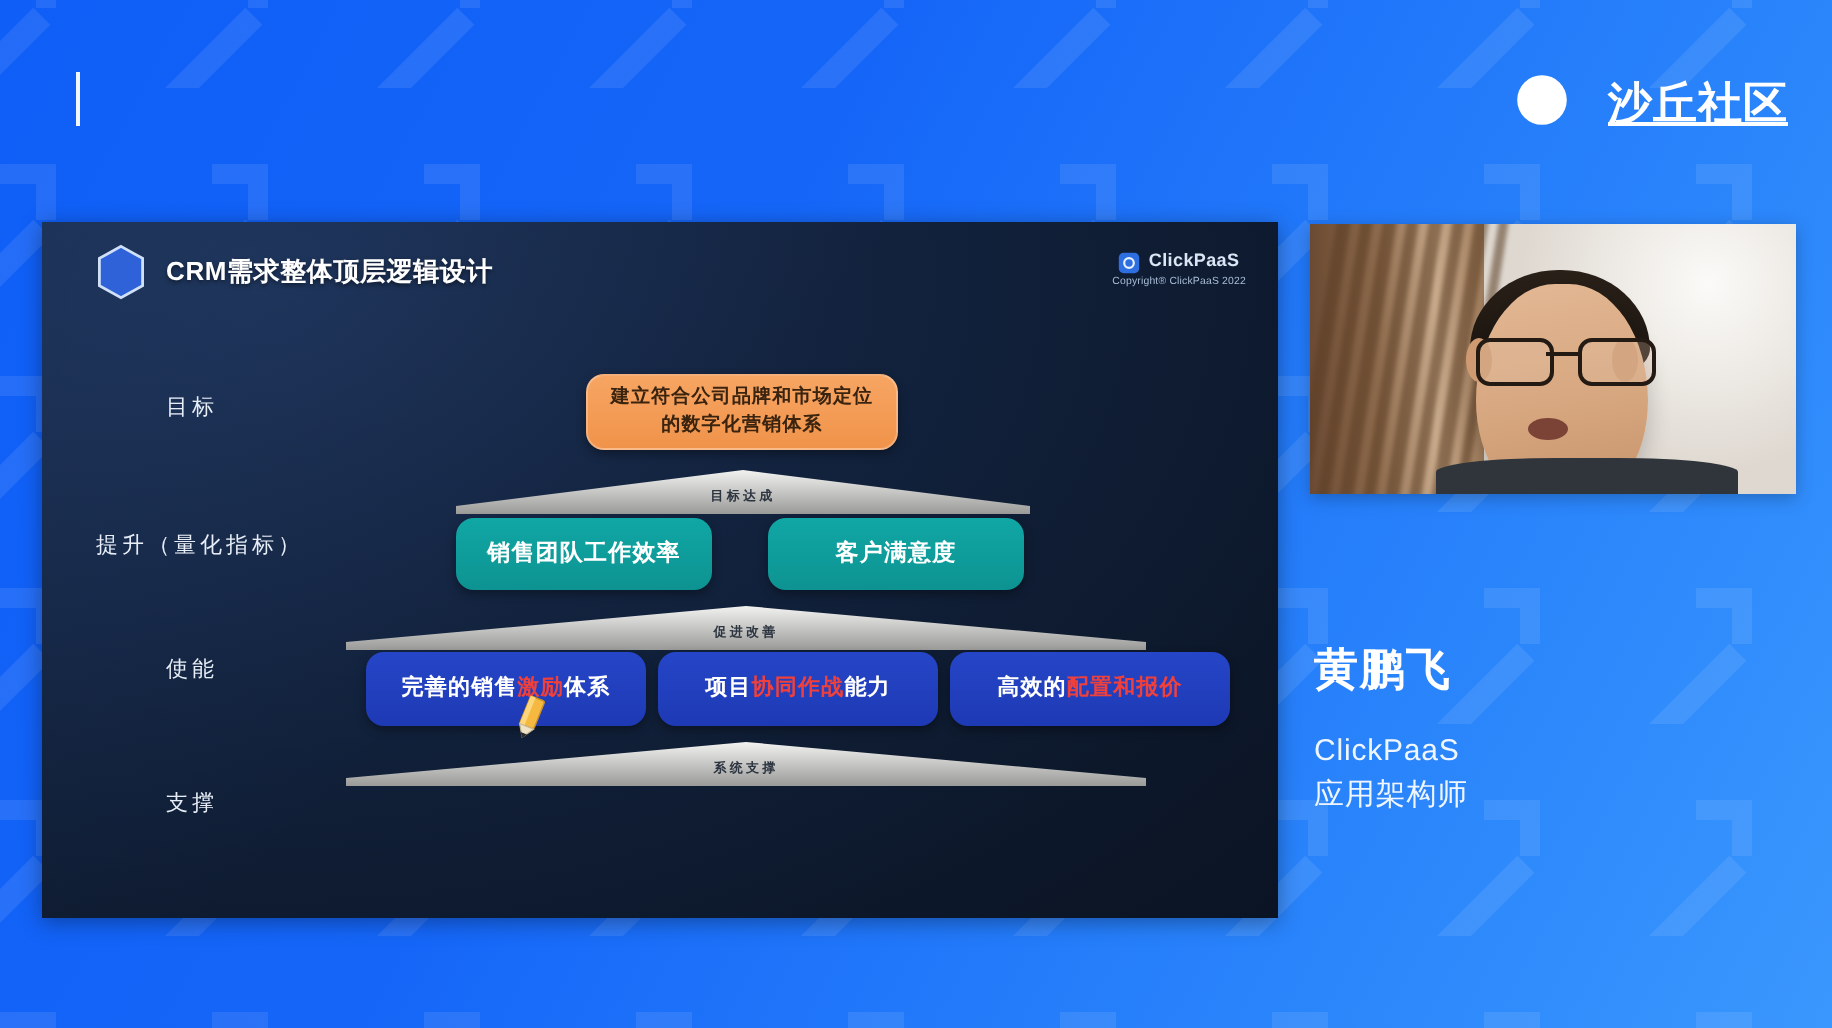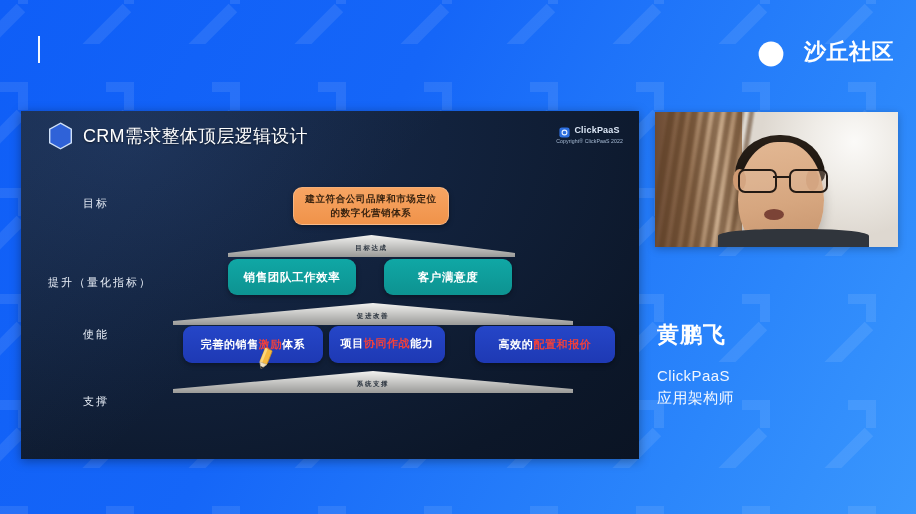--- a/index.html
+++ b/index.html
@@ -49,22 +49,23 @@
     margin: 0 13px 0 15px;
     opacity: .95;
   }
   #brand-sub {
     font-size: 22px; font-weight: 600; letter-spacing: .5px;
     line-height: 1; white-space: nowrap;
     position: relative; top: 2px;
   }
   #logo {
     position: absolute; right: 22px; top: 37px;
-    display: flex; align-items: flex-end; gap: 20px;
+    display: flex; align-items: flex-start; gap: 20px;
     color: #fff;
+    text-decoration: underline;
   }
   #logo-mark {
     width: 26px; height: 26px; flex: 0 0 26px;
   }
   #logo-text {
     font-size: 22px; font-weight: 700; letter-spacing: .5px;
     white-space: nowrap;
   }
 
   
@@ -82,21 +83,21 @@
     background: linear-gradient(135deg, rgba(70,120,200,.12) 0%, rgba(20,40,80,0) 45%);
     pointer-events: none;
   }
   #slide-head {
     position: absolute; left: 27px; top: 11px;
     display: flex; align-items: center; gap: 10px;
   }
   #hexagon { width: 25px; height: 28px; flex: 0 0 25px; }
   #slide-title {
     color: #ffffff;
-    font-size: 18px; font-weight: 400;
+    font-size: 13px; font-weight: 700;
     letter-spacing: .3px;
     white-space: nowrap;
     text-shadow: 0 1px 2px rgba(0,0,0,.5);
   }
   #clickpaas {
     position: absolute; right: 16px; top: 13px;
     text-align: center;
     color: #c8d6ea;
   }
   #cp-row { display: flex; align-items: center; gap: 4px; justify-content: center; }
@@ -773,21 +774,21 @@
             <rect x="0.4" y="0.4" width="10.2" height="10.2" rx="2.4" fill="#2d6fe0"></rect>
             <circle cx="5.5" cy="5.5" r="2.4" fill="none" stroke="#e8f1ff" stroke-width="1.1"></circle>
           </svg>
         </span>
         <span id="cp-name">ClickPaaS</span>
       </div>
       <div id="cp-copy">Copyright® ClickPaaS 2022</div>
     </div>
 
     <div class="row-label" style="left:62px; top:85px;">目标</div>
-    <div class="row-label" style="left:27px; top:164px;">提升（量化指标）</div>
+    <div class="row-label" style="left:27px; top:154px;">提升（量化指标）</div>
     <div class="row-label" style="left:62px; top:216px;">使能</div>
     <div class="row-label" style="left:62px; top:283px;">支撑</div>
 
     <div class="node goal" style="left:272px; top:76px; width:156px; height:38px; flex-direction:column;">
       <span>建立符合公司品牌和市场定位</span>
       <span>的数字化营销体系</span>
     </div>
 
     <div class="band" style="left:207px; top:124px; width:287px; height:22px;">
       <svg viewBox="0 0 287 22" preserveAspectRatio="none" aria-hidden="true">
@@ -820,21 +821,21 @@
         <polygon points="200,0 400,18 400,22 0,22 0,18" fill="url(#bg2)"></polygon>
       </svg>
       <div class="band-label" style="top:9px;">促进改善</div>
     </div>
 
     <div class="node blue" style="left:162px; top:215px; width:140px; height:37px;">
       <span>
         <span>完善的销售</span><span class="hl">激励</span><span>体系</span>
       </span>
     </div>
-    <div class="node blue" style="left:308px; top:215px; width:116px; height:37px;font-family:Liberation Mono, monospace;">
+    <div class="node blue" style="left:308px; top:215px; width:140px; height:37px;">
       <span>
         <span>项目</span><span class="hl">协同作战</span><span>能力</span>
       </span>
     </div>
     <div class="node blue" style="left:454px; top:215px; width:140px; height:37px;">
       <span>
         <span>高效的</span><span class="hl">配置和报价</span><span></span>
       </span>
     </div>
 

